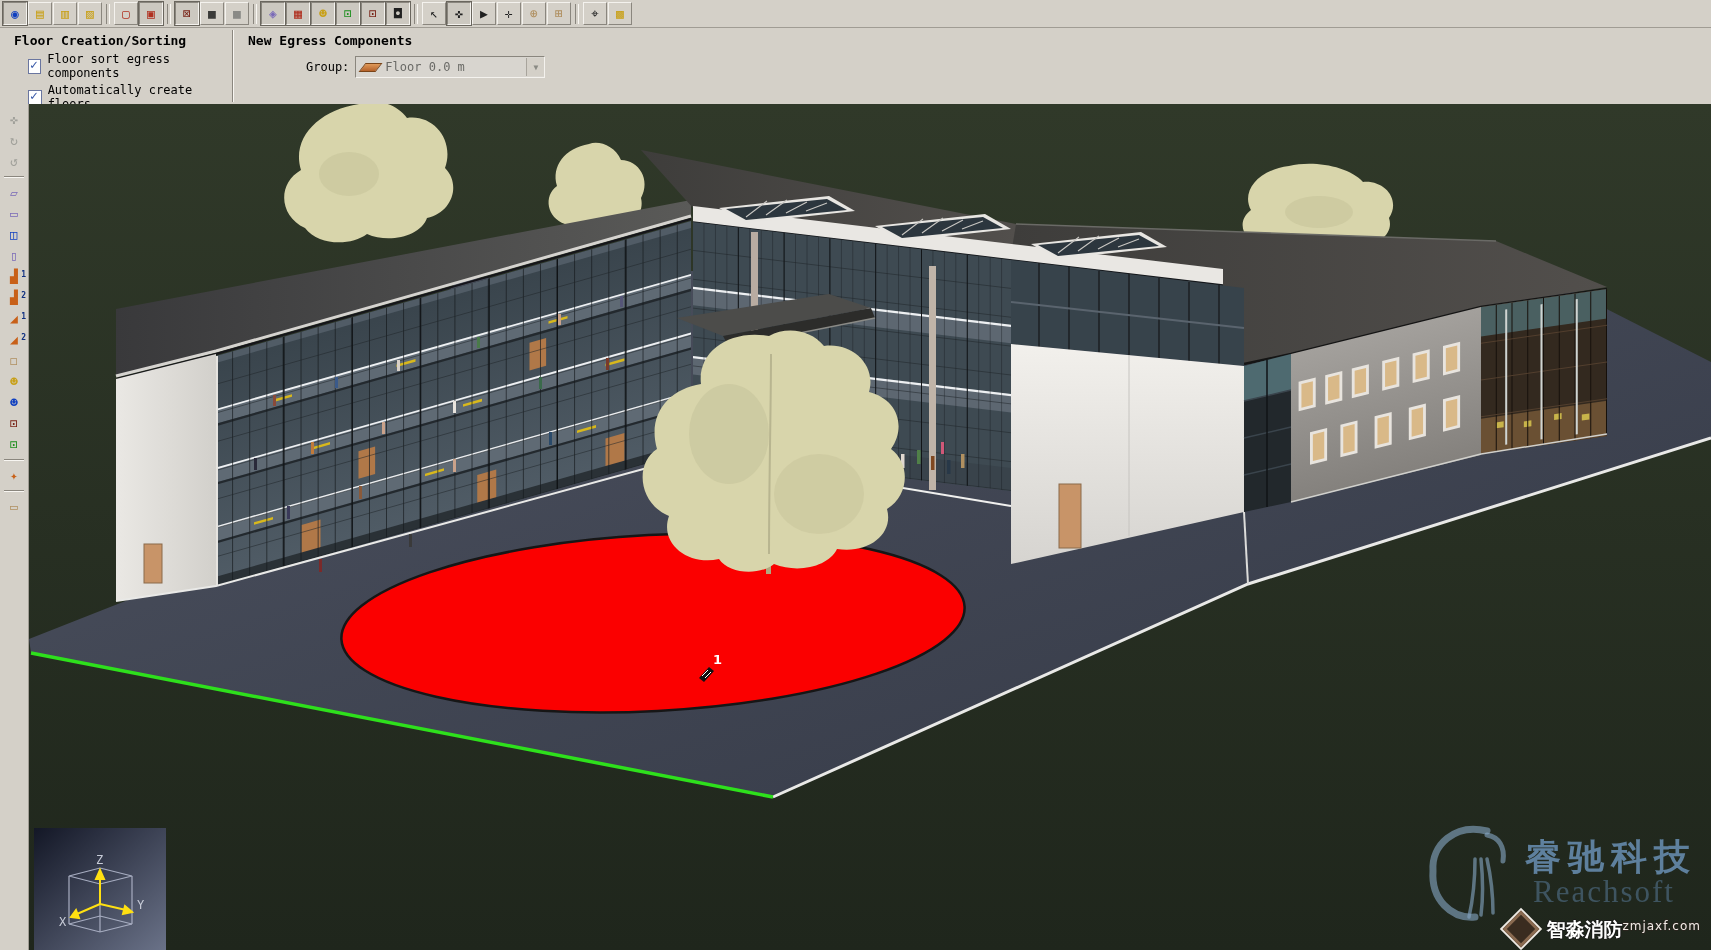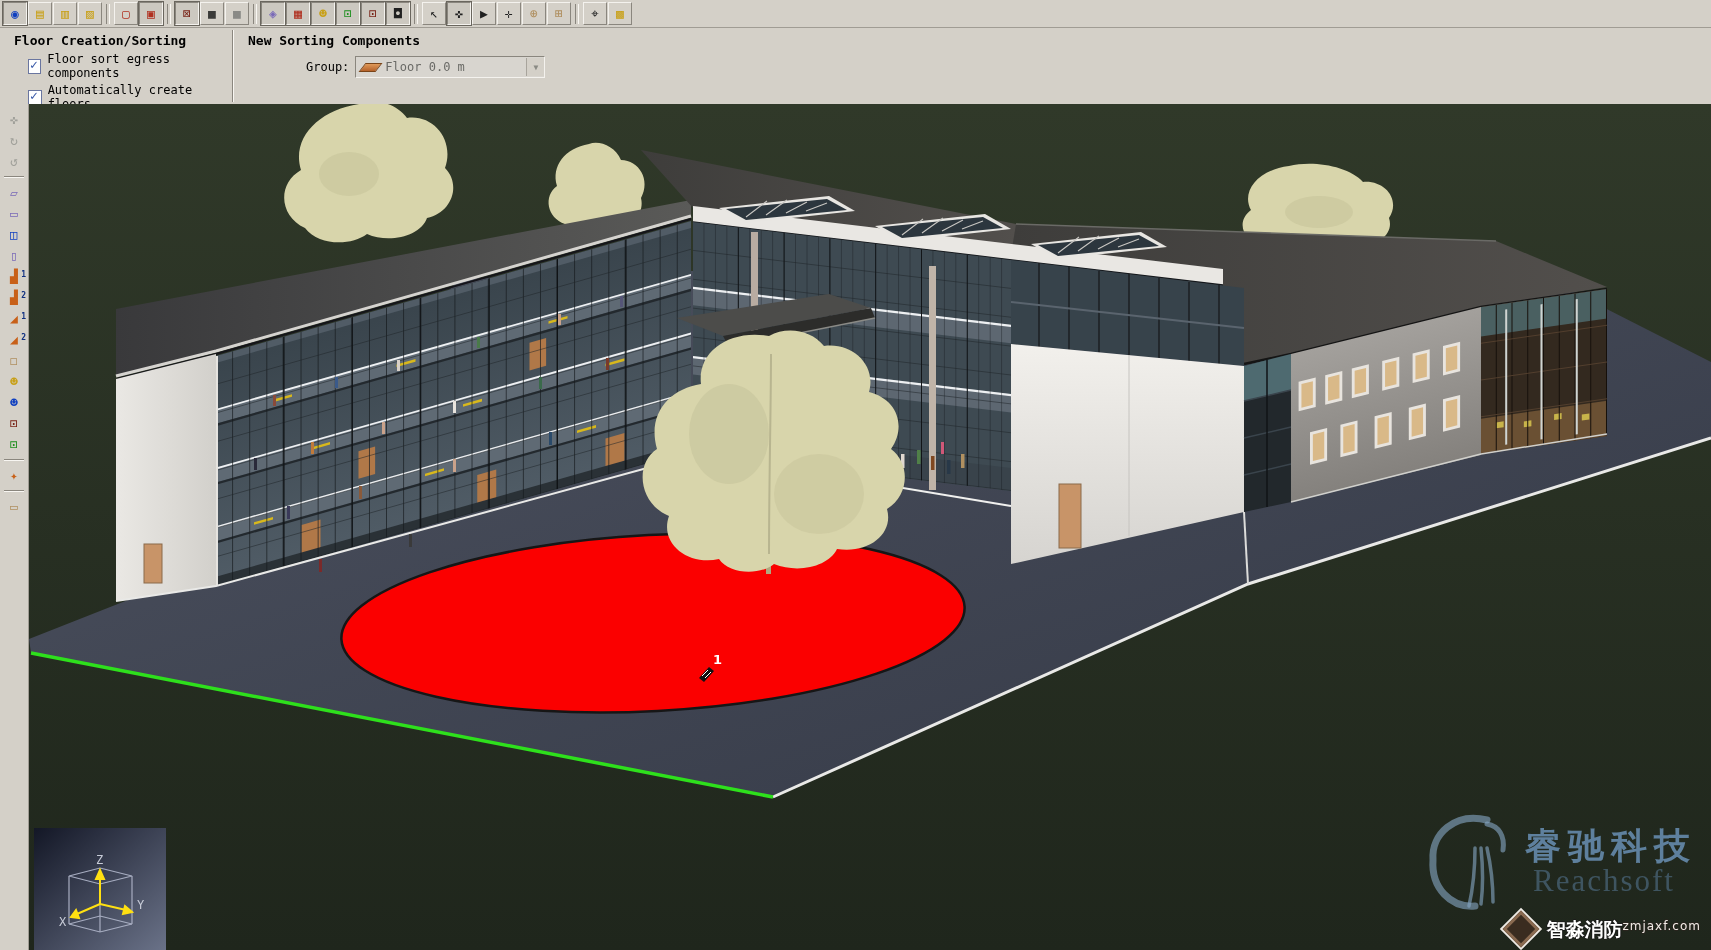--- a/index.html
+++ b/index.html
@@ -46,21 +46,21 @@
       padding-top:5px;}
   .sbtn{width:24px;height:19px;font-size:13px;line-height:19px;text-align:center;
       position:relative;margin:1px 0;}
   .sbtn[data-disabled="true"]{color:#a0a09a !important;}
   .sbtn .badge{position:absolute;top:-2px;right:0px;font-size:8px;font-weight:bold;color:#103080;}
   .sdiv{width:20px;height:0;border-top:1px solid #8a867e;border-bottom:1px solid #f8f6f2;margin:4px 0;}
   
   .vp{position:absolute;left:29px;top:104px;right:0;bottom:0;background:#242b1f;}
   .vp svg.scene{display:block;width:100%;height:100%;}
   
-  .wm-main{position:absolute;right:14px;bottom:36px;display:flex;align-items:center;gap:10px;
+  .wm-main{position:absolute;right:14px;bottom:25px;display:flex;align-items:center;gap:10px;
       pointer-events:none;}
   .wm-col{display:flex;flex-direction:column;line-height:1.05;}
   .wm-cn{font-family:"DejaVu Sans","Liberation Sans",sans-serif;font-size:36px;font-weight:bold;
       letter-spacing:7px;color:rgba(110,150,190,0.8);}
   .wm-en{font-family:Liberation Serif, serif;font-size:31px;
       letter-spacing:2px;color:rgba(100,140,180,0.45);margin-left:8px;}
   .wm-badge{position:absolute;right:10px;bottom:4px;display:flex;align-items:center;gap:6px;
       pointer-events:none;}
   .wb-diamond{width:20px;height:20px;transform:rotate(45deg);background:#3a2c20;
       border:3px solid #8a6a50;box-shadow:0 0 0 2px #f0ece6;margin:4px 6px 4px 4px;flex:none;}
@@ -117,21 +117,21 @@
         <span class="cb" data-checked="true"></span>
         <span>Automatically create floors</span>
       </div>
       <div class="rrow" style="margin-left:36px">
         <span style="margin-right:4px">Floor height:</span>
         <input class="txtin" value="3.0 m" style="">
       </div>
     </div>
     <div class="rsep"></div>
     <div class="rgroup">
-      <div class="rtitle">New Sorting Components</div>
+      <div class="rtitle">New Egress Components</div>
       <div class="rrow" style="margin-left:14px;margin-top:8px">
         <span class="glabel">Group:</span>
         <div class="combo">
           <span class="floor-ic"></span>
           <span>Floor 0.0 m</span>
           <span class="arrow">▼</span>
         </div>
       </div>
     </div>
   </div>

